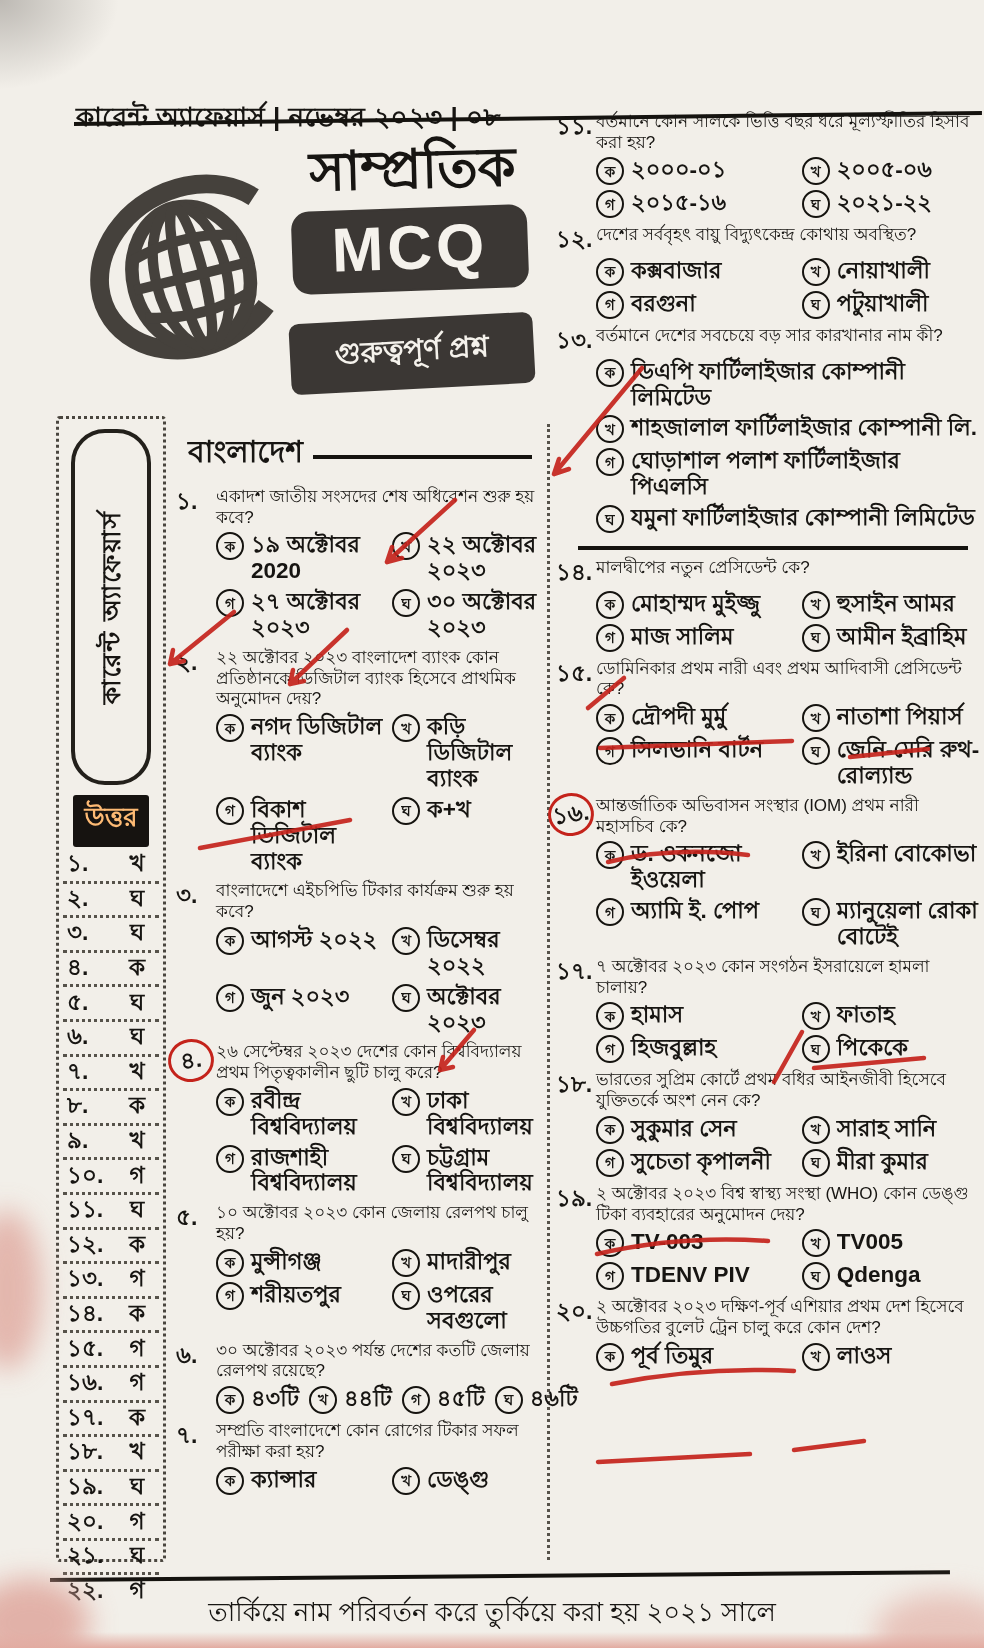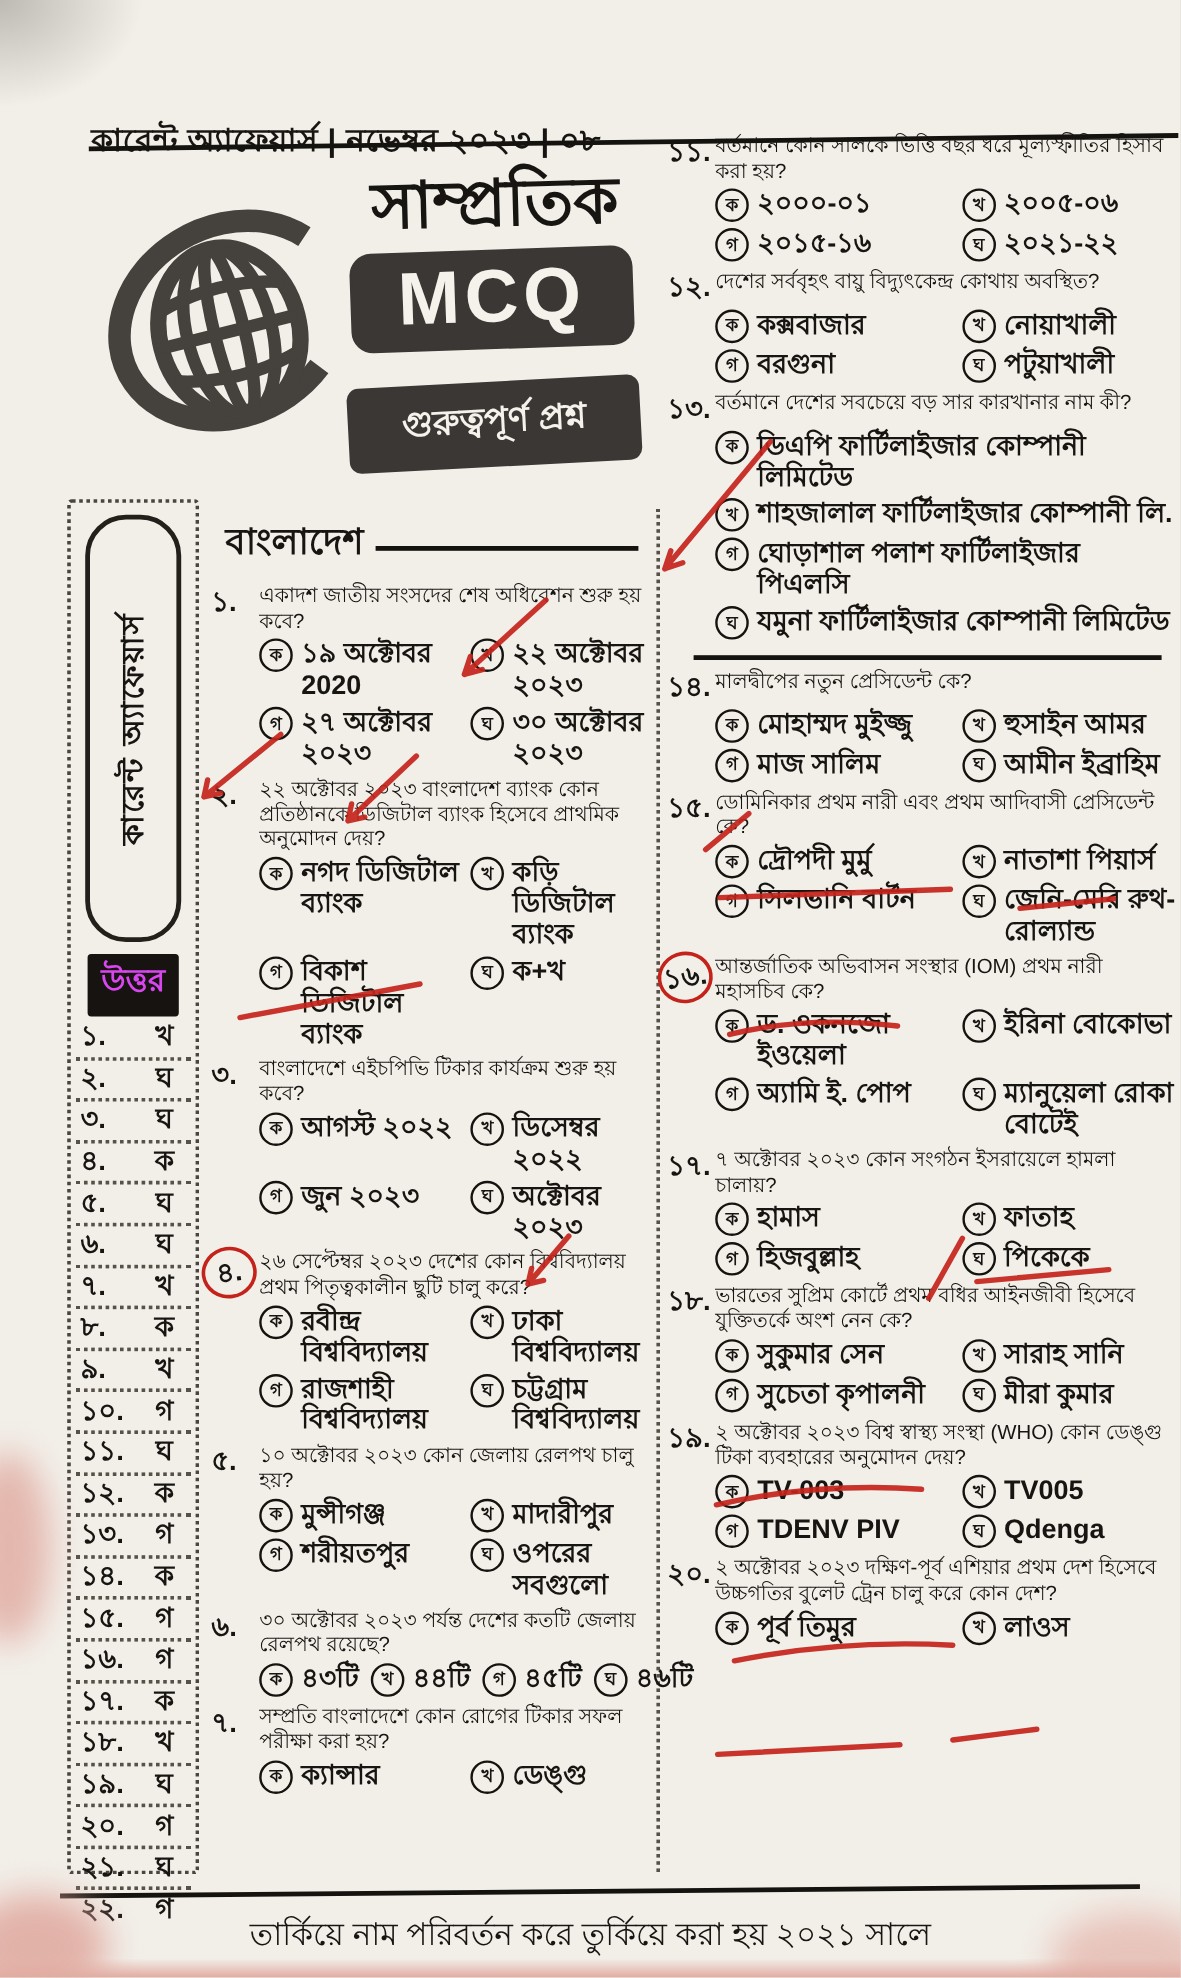--- a/index.html
+++ b/index.html
@@ -24,21 +24,21 @@
   .logo-block{position:absolute;left:62px;top:126px;width:480px;height:295px;}
   .globe{position:absolute;left:0;top:22px;width:250px;height:265px;}
   .logo-title{position:absolute;left:218px;top:2px;width:265px;text-align:center;font-size:54px;font-weight:bold;transform:rotate(-1.5deg);}
   .logo-badge{position:absolute;left:232px;top:84px;width:232px;text-align:center;background:#3b3734;color:#f5f2ec;font-size:62px;font-weight:bold;letter-spacing:4px;border-radius:16px;padding:2px 0 6px;transform:rotate(-2deg);box-shadow:0 0 0 2px #3b3734;}
   .logo-sub{position:absolute;left:228px;top:192px;width:244px;text-align:center;background:#3b3734;color:#f5f2ec;font-size:29px;font-weight:bold;border-radius:10px;padding:9px 0 13px;transform:rotate(-3deg);}
 
   
   .sidebar{position:absolute;left:56px;top:416px;width:110px;height:1146px;border:3px dotted #4a463f;border-radius:4px;box-sizing:border-box;padding:6px 4px;}
   .vertical-pill{width:72px;height:348px;margin:4px auto 10px;border:4px solid #23201b;border-radius:34px;display:flex;align-items:center;justify-content:center;}
   .vertical-text{writing-mode:vertical-rl;transform:rotate(180deg);font-size:25px;font-weight:bold;letter-spacing:2px;white-space:nowrap;}
-  .answers-title{width:76px;margin:0 auto 2px;background:#161310;color:#d946ef;text-align:center;font-size:26px;font-weight:bold;padding:2px 0 6px;border-radius:3px;}
+  .answers-title{width:76px;margin:0 auto 2px;background:#161310;color:#fdba74;text-align:center;font-size:26px;font-weight:bold;padding:2px 0 6px;border-radius:3px;}
   .answer-row{display:flex;align-items:center;height:31.6px;border-bottom:3px dotted #56524a;font-size:23px;font-weight:bold;padding:0 4px;}
   .answer-row:last-child{border-bottom:none;}
   .answer-no{width:52px;}
   .answer-val{flex:1;text-align:center;}
 
   
   .col-left{position:absolute;left:176px;top:428px;width:368px;}
   .col-right{position:absolute;left:556px;top:112px;width:424px;}
   .col-divider{position:absolute;left:547px;top:424px;height:1136px;border-left:3px dotted #56524a;}
 

